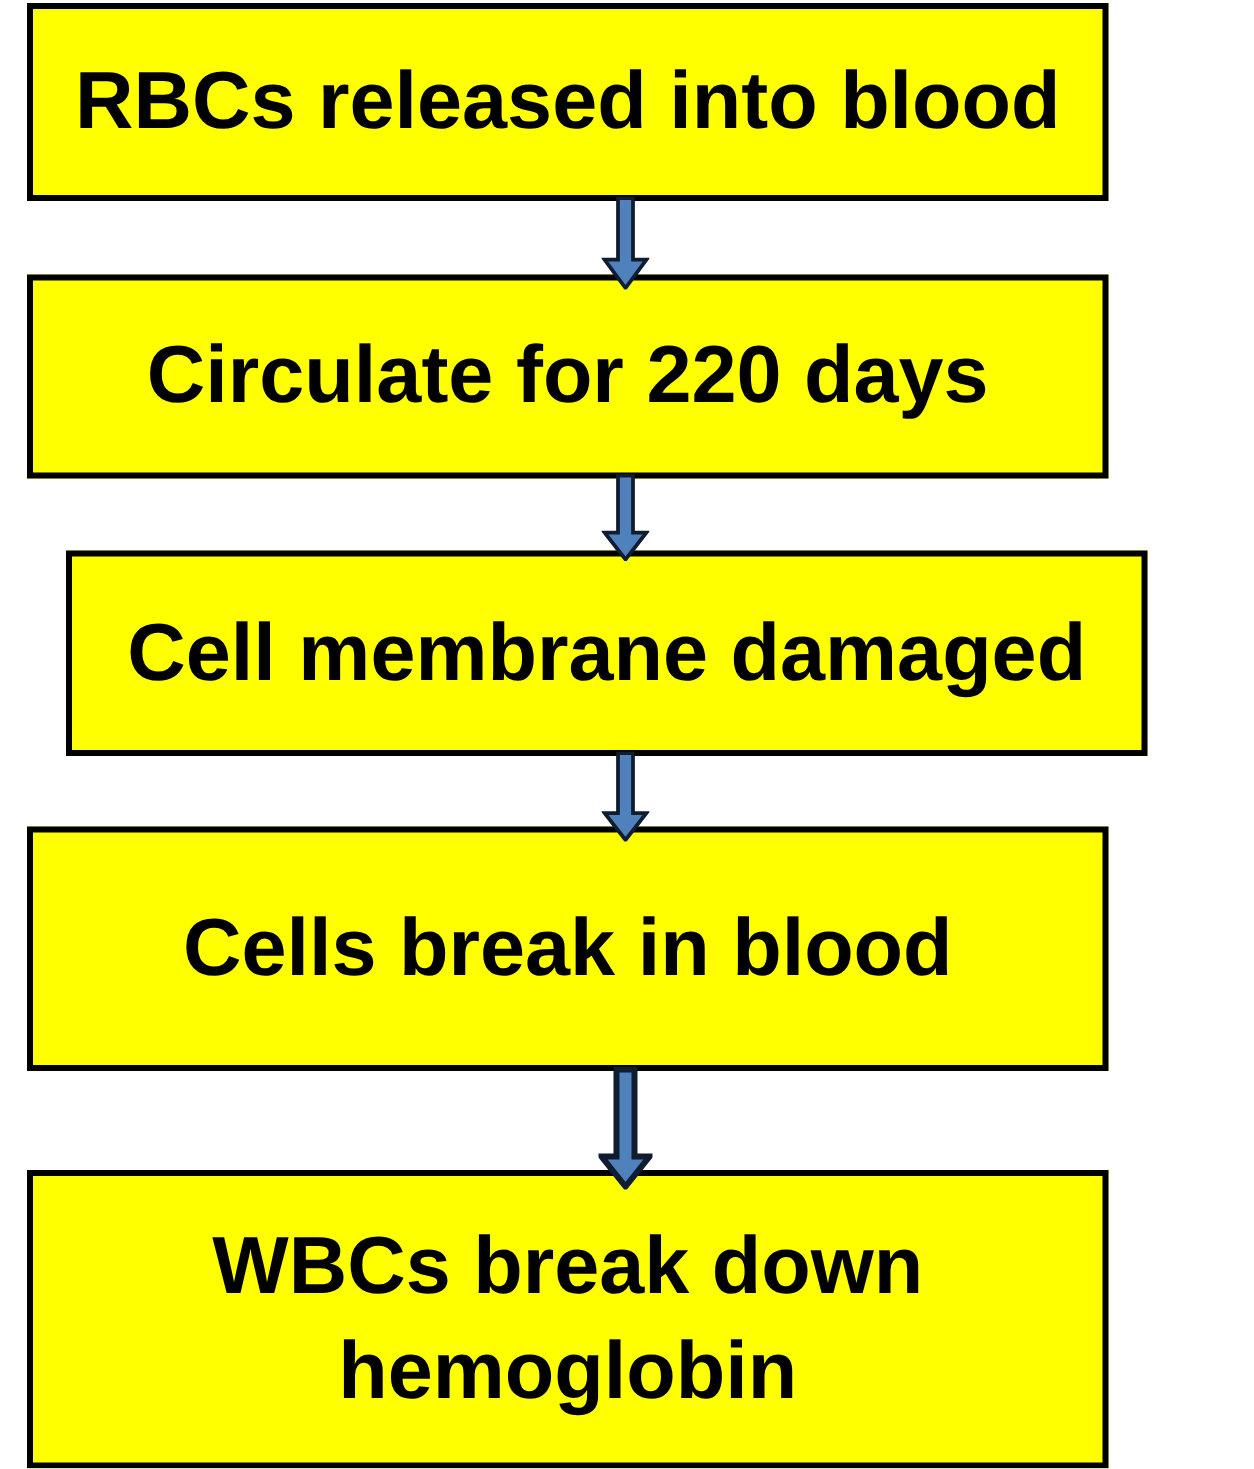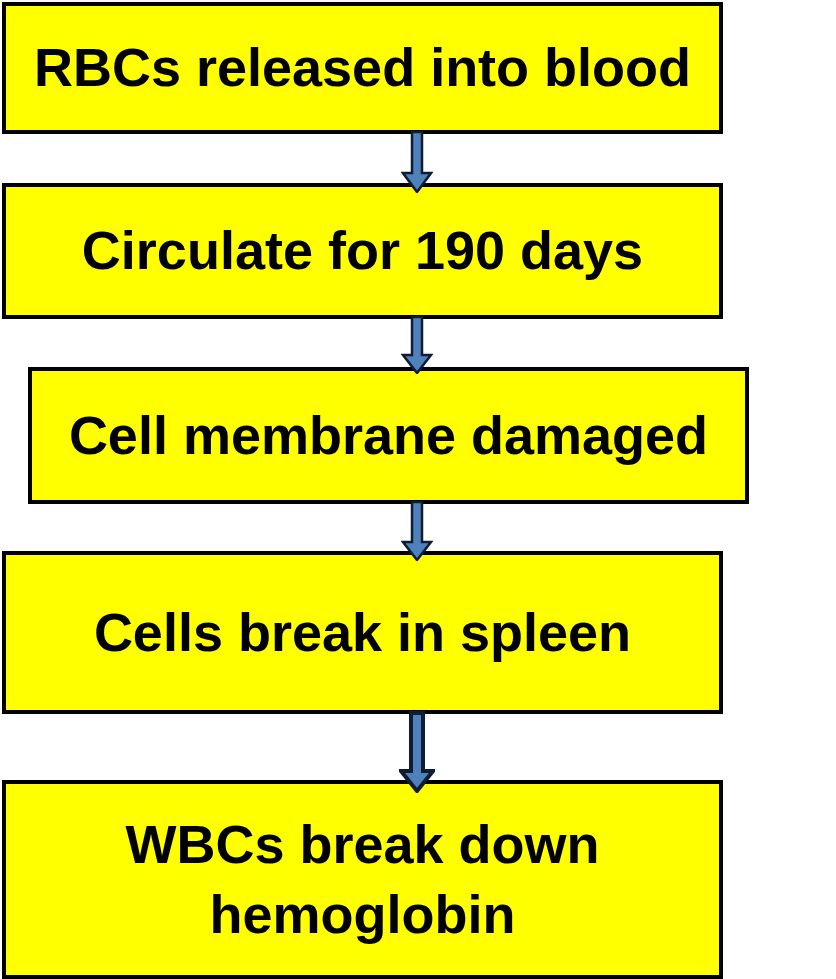--- a/index.html
+++ b/index.html
@@ -15,21 +15,21 @@
   .canvas {
     position: relative;
     width: 836px;
     height: 979px;
     background: var(--page-bg);
     overflow: hidden;
     font-family: "Liberation Sans", sans-serif;
   }
   .flow-box {
     position: absolute;
-    left: 2px;
+    left: 18px;
     width: 721px;
     background: var(--box-fill);
     border: 4px solid var(--box-border);
     display: flex;
     flex-direction: column;
     align-items: center;
     justify-content: center;
     text-align: center;
   }
   .flow-box .line {
@@ -64,31 +64,31 @@
 <body>
 
 <div class="canvas">
 
   <div class="flow-box" id="box1">
     <span class="line">RBCs released into blood</span>
 
   </div>
 
   <div class="flow-box" id="box2">
-    <span class="line">Circulate for 190 days</span>
+    <span class="line">Circulate for 220 days</span>
 
   </div>
 
   <div class="flow-box" id="box3">
     <span class="line">Cell membrane damaged</span>
 
   </div>
 
   <div class="flow-box" id="box4">
-    <span class="line">Cells break in spleen</span>
+    <span class="line">Cells break in blood</span>
 
   </div>
 
   <div class="flow-box" id="box5">
     <span class="line">WBCs break down</span>
     <span class="line">hemoglobin</span>
   </div>
 
   <svg class="connector" id="arrow1" width="32" height="62" viewBox="0 0 32 62">
     <path d="M11,1 V42 H2 L16,61 L30,42 H21 V1 Z" stroke-width="2.5"></path>

